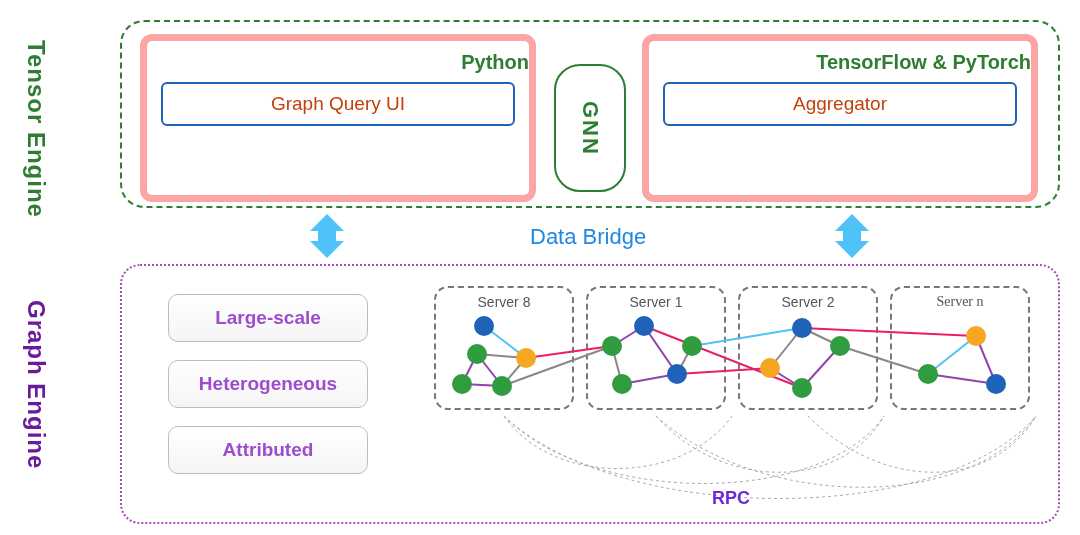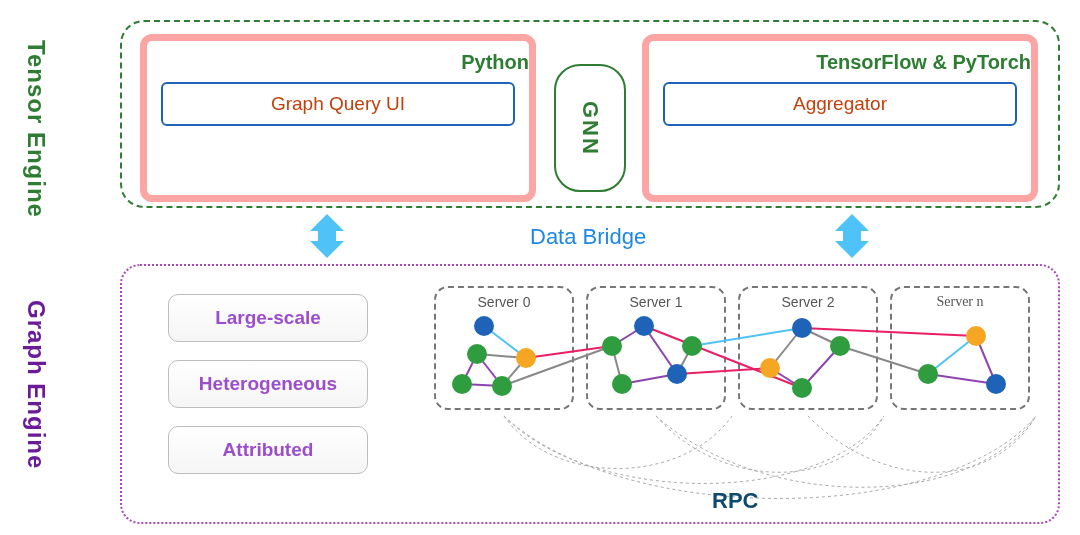--- a/index.html
+++ b/index.html
@@ -142,23 +142,23 @@
     margin-top: 6px;
   }
   .server.s0 { left: 312px; }
   .server.s1 { left: 464px; }
   .server.s2 { left: 616px; }
   .server.s3 { left: 768px; font-family: Liberation Serif, serif; }
 
   .rpc-label {
     position: absolute;
     left: 590px; top: 222px;
-    color: #0c4a6e;
-    font-weight: 700;
-    font-size: 22px;
+    color: #6d28d9;
+    font-weight: 700;
+    font-size: 18px;
   }
 
   svg.net {
     position: absolute;
     left: 0; top: 0;
     width: 940px; height: 260px;
     pointer-events: none;
   }
   .n-green  { fill: #2e9c3f; }
   .n-blue   { fill: #1e63b8; }
@@ -196,21 +196,21 @@
     <div class="bar"></div>
   </div>
 <div class="data-bridge">Data Bridge</div>
 
 <div class="bottom-panel">
   <div class="tag t1">Large-scale</div>
   <div class="tag t2">Heterogeneous</div>
   <div class="tag t3">Attributed</div>
 
   <div class="server s0">
-      <div class="title">Server 0</div>
+      <div class="title">Server 8</div>
     </div>
   <div class="server s1">
       <div class="title">Server 1</div>
     </div>
   <div class="server s2">
       <div class="title">Server 2</div>
     </div>
   <div class="server s3">
       <div class="title">Server n</div>
     </div>

